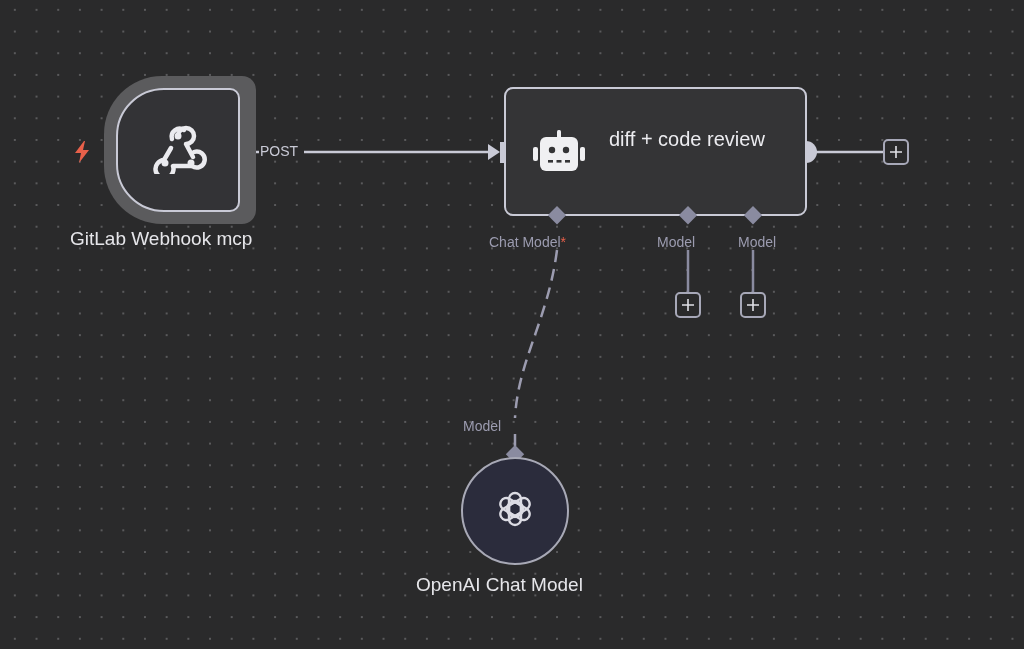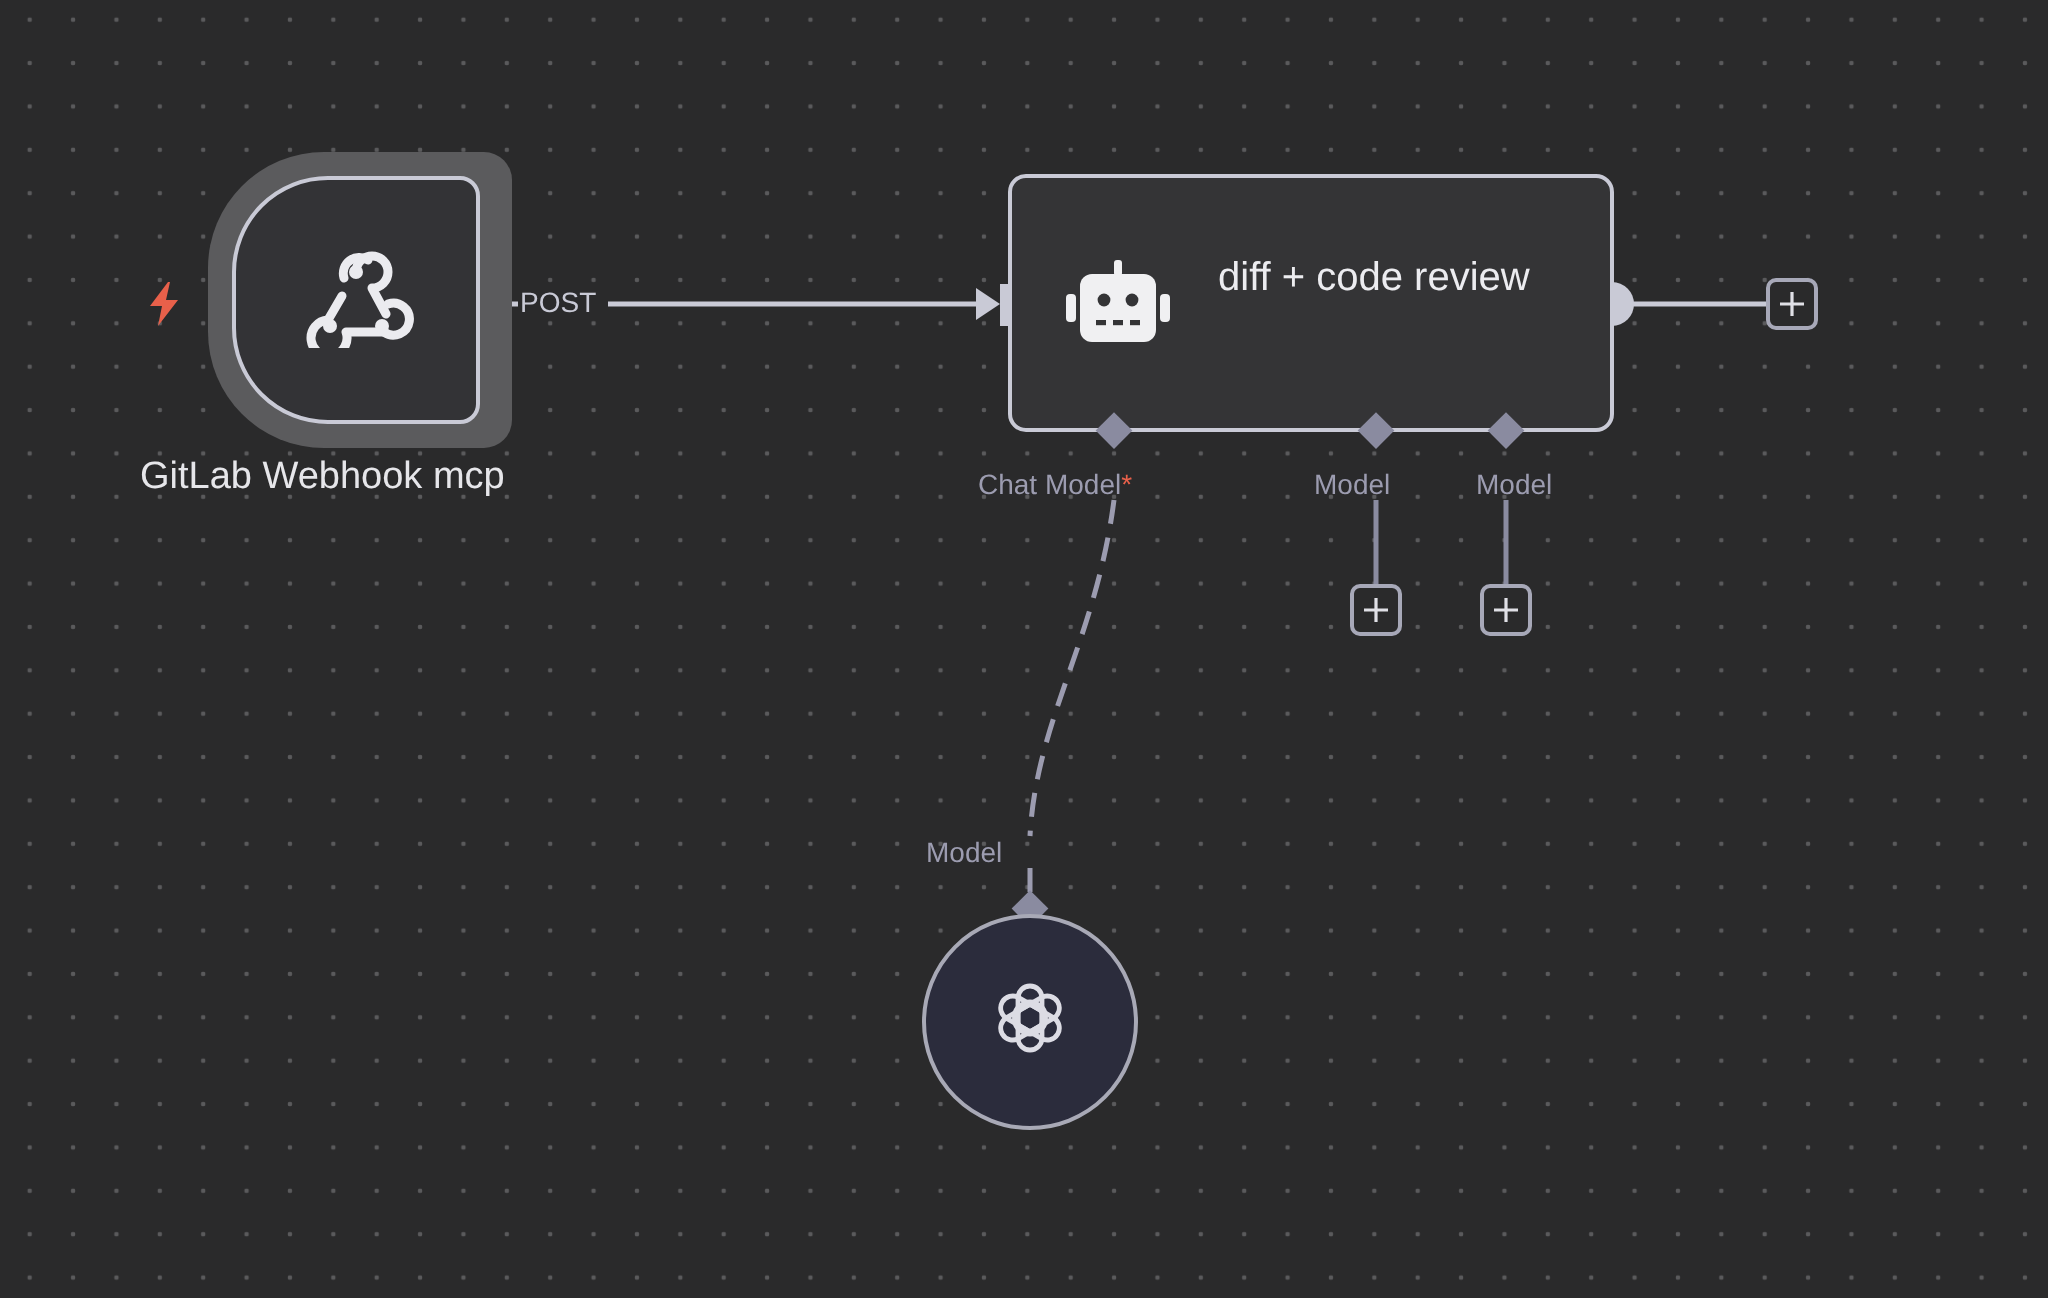--- a/index.html
+++ b/index.html
@@ -144,14 +144,15 @@
           <rect x="-6" y="-16" width="12" height="24" rx="6" transform="rotate(0)"></rect>
           <rect x="-6" y="-16" width="12" height="24" rx="6" transform="rotate(60)"></rect>
           <rect x="-6" y="-16" width="12" height="24" rx="6" transform="rotate(120)"></rect>
           <rect x="-6" y="-16" width="12" height="24" rx="6" transform="rotate(180)"></rect>
           <rect x="-6" y="-16" width="12" height="24" rx="6" transform="rotate(240)"></rect>
           <rect x="-6" y="-16" width="12" height="24" rx="6" transform="rotate(300)"></rect>
         </g>
       </svg>
     </span>
   </div>
+  <div class="abs node-label" style="left:416px;top:574px;">OpenAI Chat Model</div>
 
 </div>
 
 </body></html>

